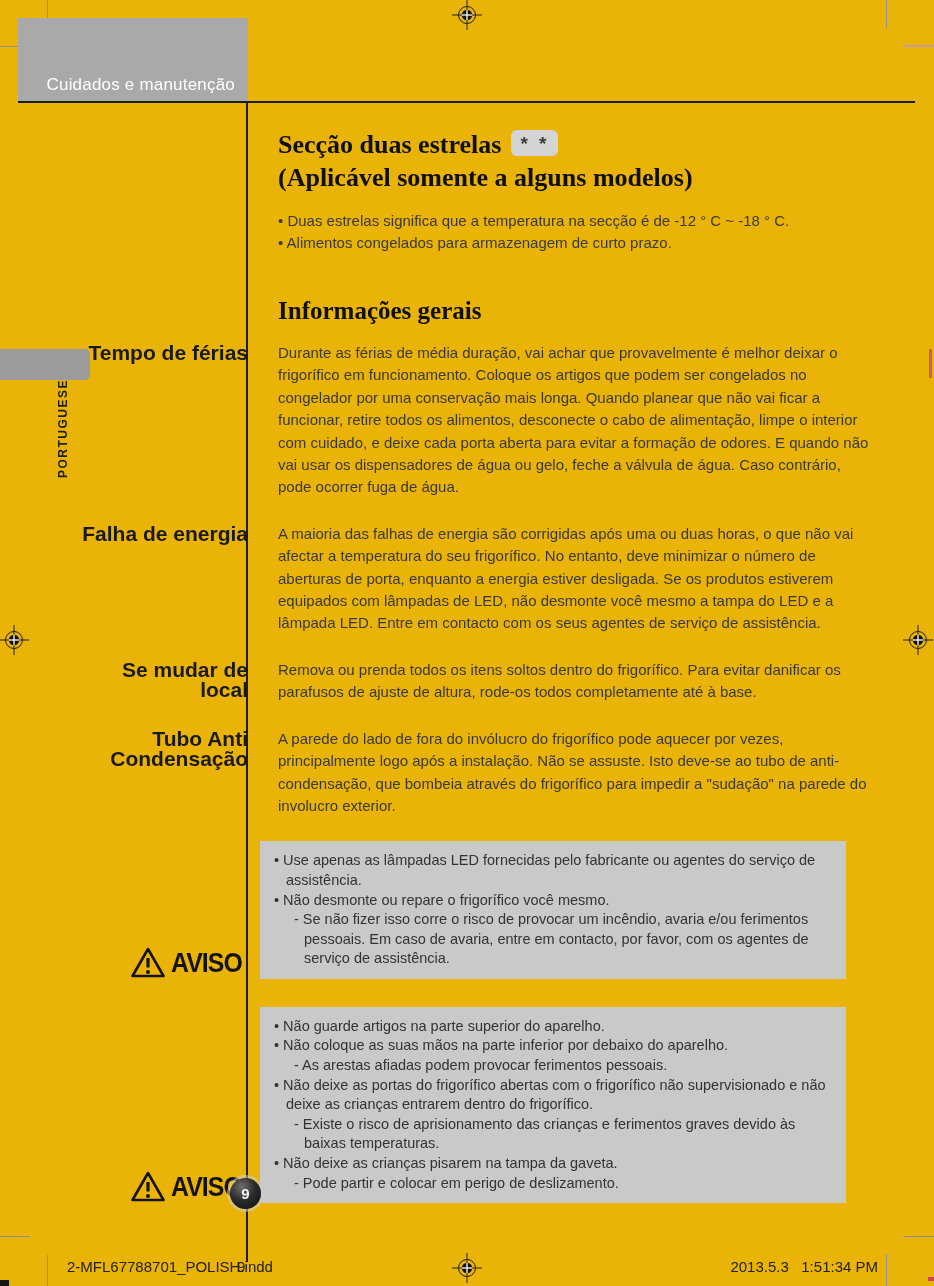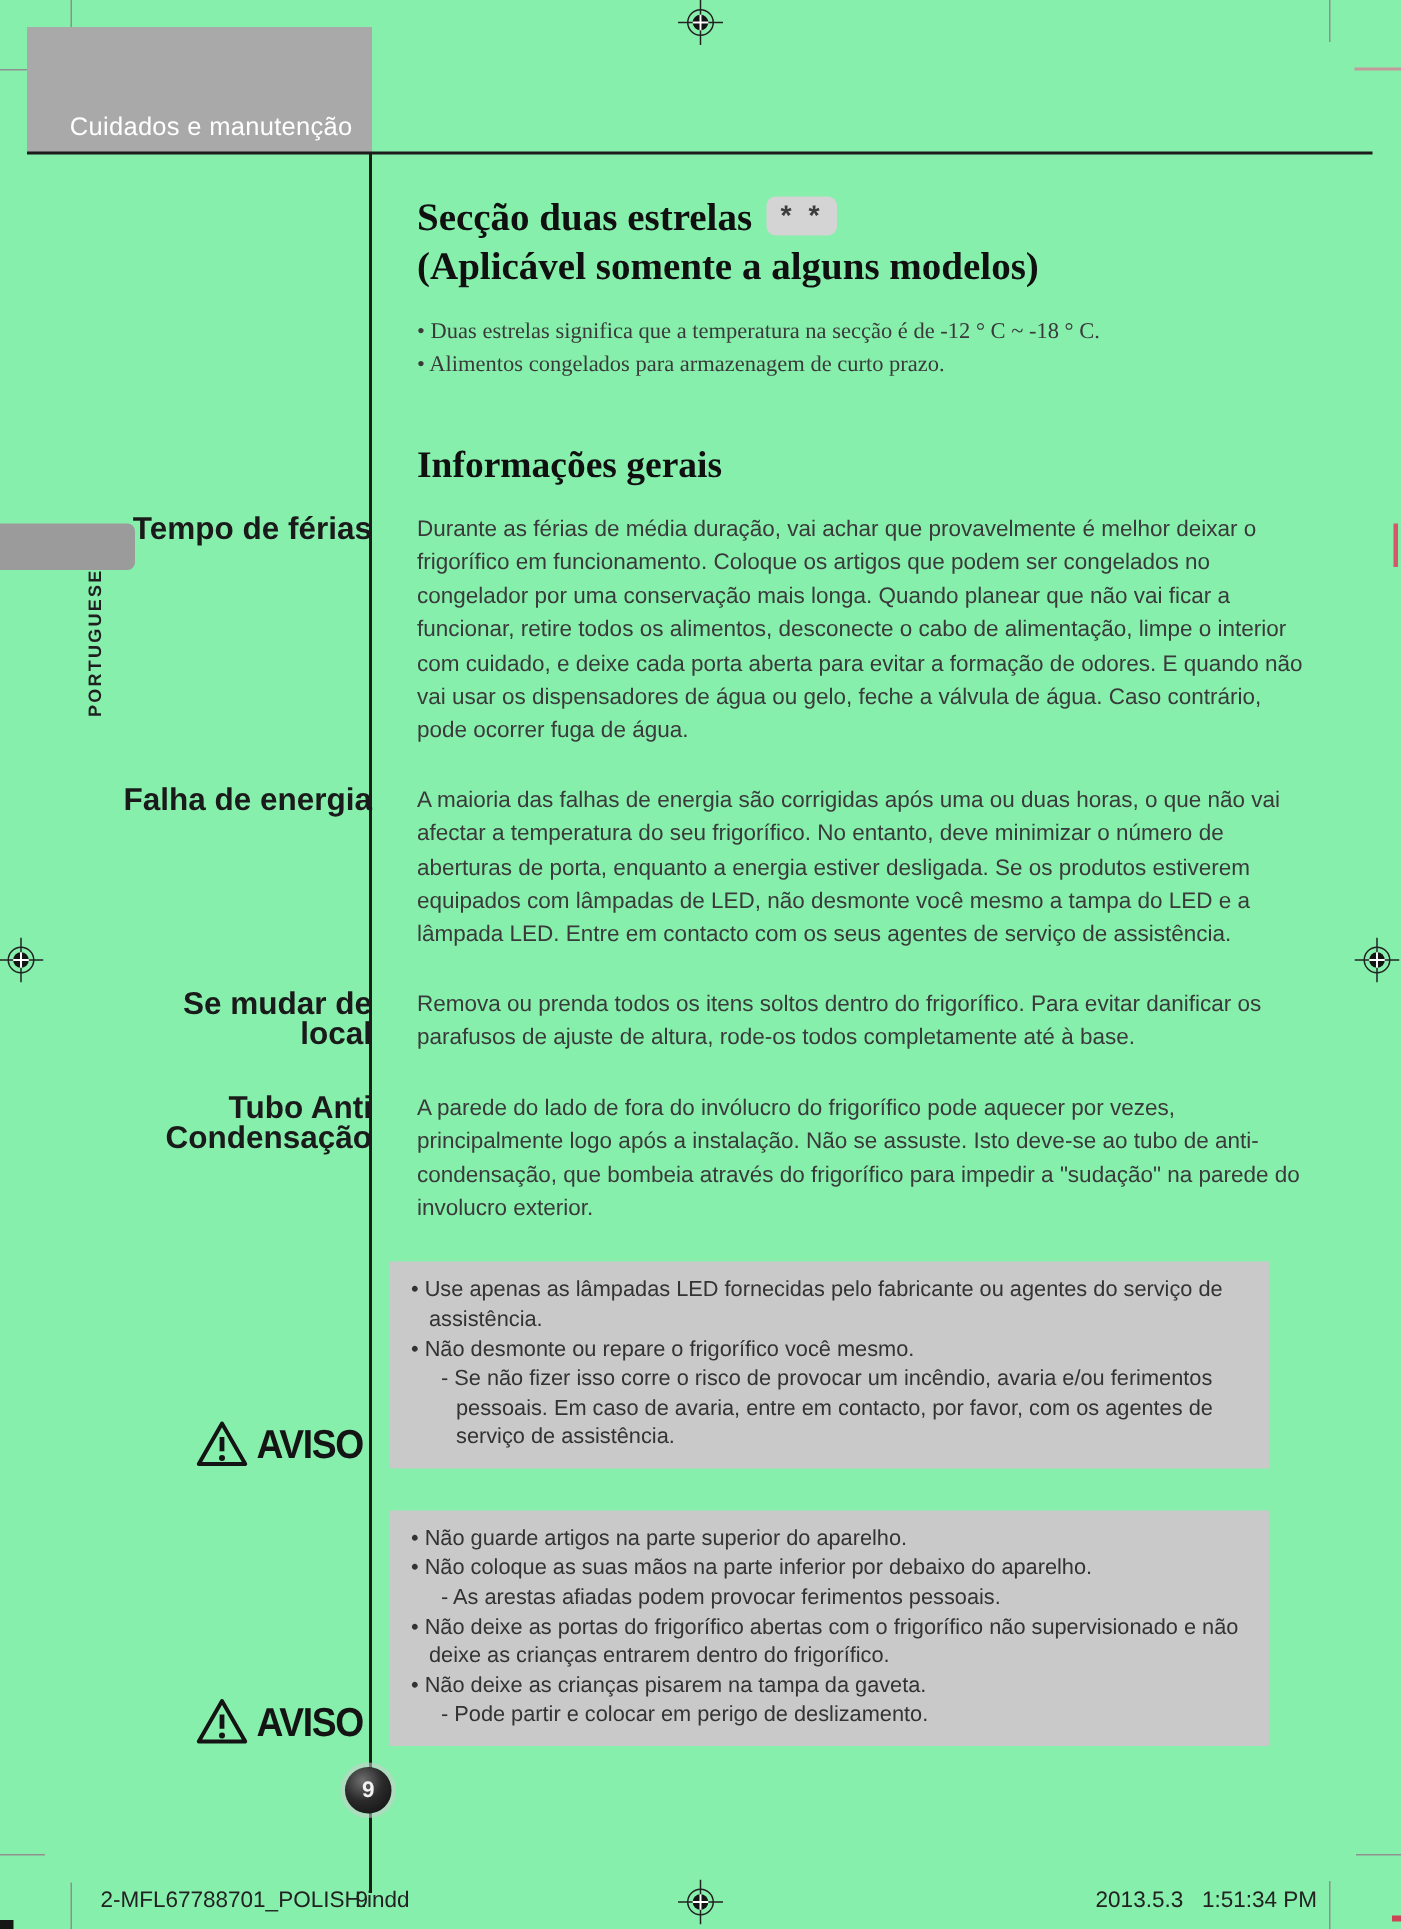--- a/index.html
+++ b/index.html
@@ -1,17 +1,17 @@
 <!DOCTYPE html>
 <html><head>
 <meta charset="utf-8">
 <style>
   html,body{margin:0;padding:0;background:#e9e9e9;}
   .page{
-    position:relative;width:934px;height:1286px;background:#86efac;
+    position:relative;width:934px;height:1286px;background:#eab308;
     margin:0 auto;overflow:hidden;
     font-family:"Liberation Sans",sans-serif;color:#2e2e2e;
   }
   
   .cropline{position:absolute;background:#8f8f8f;}
   .cropline.pink{background:#c49a9a;}
   .corner-black{position:absolute;left:0;top:1280px;width:9px;height:6px;background:#161616;}
   .red-dash{position:absolute;left:928px;top:1277px;width:6px;height:4px;background:#cc4455;}
   .red-strip{position:absolute;left:929px;top:349px;width:3px;height:29px;background:#d4586a;}
   .regmark{position:absolute;width:30px;height:30px;}
@@ -37,21 +37,21 @@
     margin:26px 0 0 260px;font-family:"Liberation Serif",serif;
     font-size:26px;line-height:33px;color:#101010;font-weight:bold;
   }
   .star-badge{
     display:inline-block;background:#d4d4d4;border-radius:6px;
     font-size:19px;font-weight:bold;color:#3d3d3d;line-height:23px;
     padding:2px 9px 1px 9px;margin-left:10px;letter-spacing:3px;vertical-align:3px;
     font-family:"Liberation Sans",sans-serif;
   }
   .intro-bullets{margin:16px 0 0 260px;width:610px;font-size:15px;line-height:22px;color:#3a3a3a;}
-  .intro-bullets .b-item{padding-left:13px;text-indent:-13px;font-family:Liberation Serif, serif;}
+  .intro-bullets .b-item{padding-left:13px;text-indent:-13px;}
   h2.doc-heading{
     margin:42px 0 0 260px;font-family:"Liberation Serif",serif;
     font-size:25px;color:#101010;font-weight:bold;line-height:30px;
   }
   .rows{margin-top:16px;}
   .row{display:flex;margin-bottom:24px;}
   .row .side-label{
     width:230px;flex:none;text-align:right;font-weight:bold;font-size:21px;
     line-height:20px;color:#1a1a1a;white-space:pre-line;padding-top:1px;
   }
@@ -204,20 +204,21 @@
             <line x1="18" y1="12" x2="18" y2="21.5" stroke="#141414" stroke-width="3.2"></line>
             <circle cx="18" cy="26" r="2" fill="#141414"></circle>
           </svg>
           <span class="aviso-text">AVISO</span>
         </div>
         <div class="warn-box">
             <div class="w-item">• Não guarde artigos na parte superior do aparelho.</div>
             <div class="w-item">• Não coloque as suas mãos na parte inferior por debaixo do aparelho.</div>
             <div class="w-sub">- As arestas afiadas podem provocar ferimentos pessoais.</div>
             <div class="w-item">• Não deixe as portas do frigorífico abertas com o frigorífico não supervisionado e não deixe as crianças entrarem dentro do frigorífico.</div>
+            <div class="w-sub">- Existe o risco de aprisionamento das crianças e ferimentos graves devido às baixas temperaturas.</div>
             <div class="w-item">• Não deixe as crianças pisarem na tampa da gaveta.</div>
             <div class="w-sub">- Pode partir e colocar em perigo de deslizamento.</div>
           </div>
       </div>
 
     </div>
   </div>
 
   <div class="page-badge">9</div>
   <div class="footer-left">2-MFL67788701_POLISH.indd</div>

